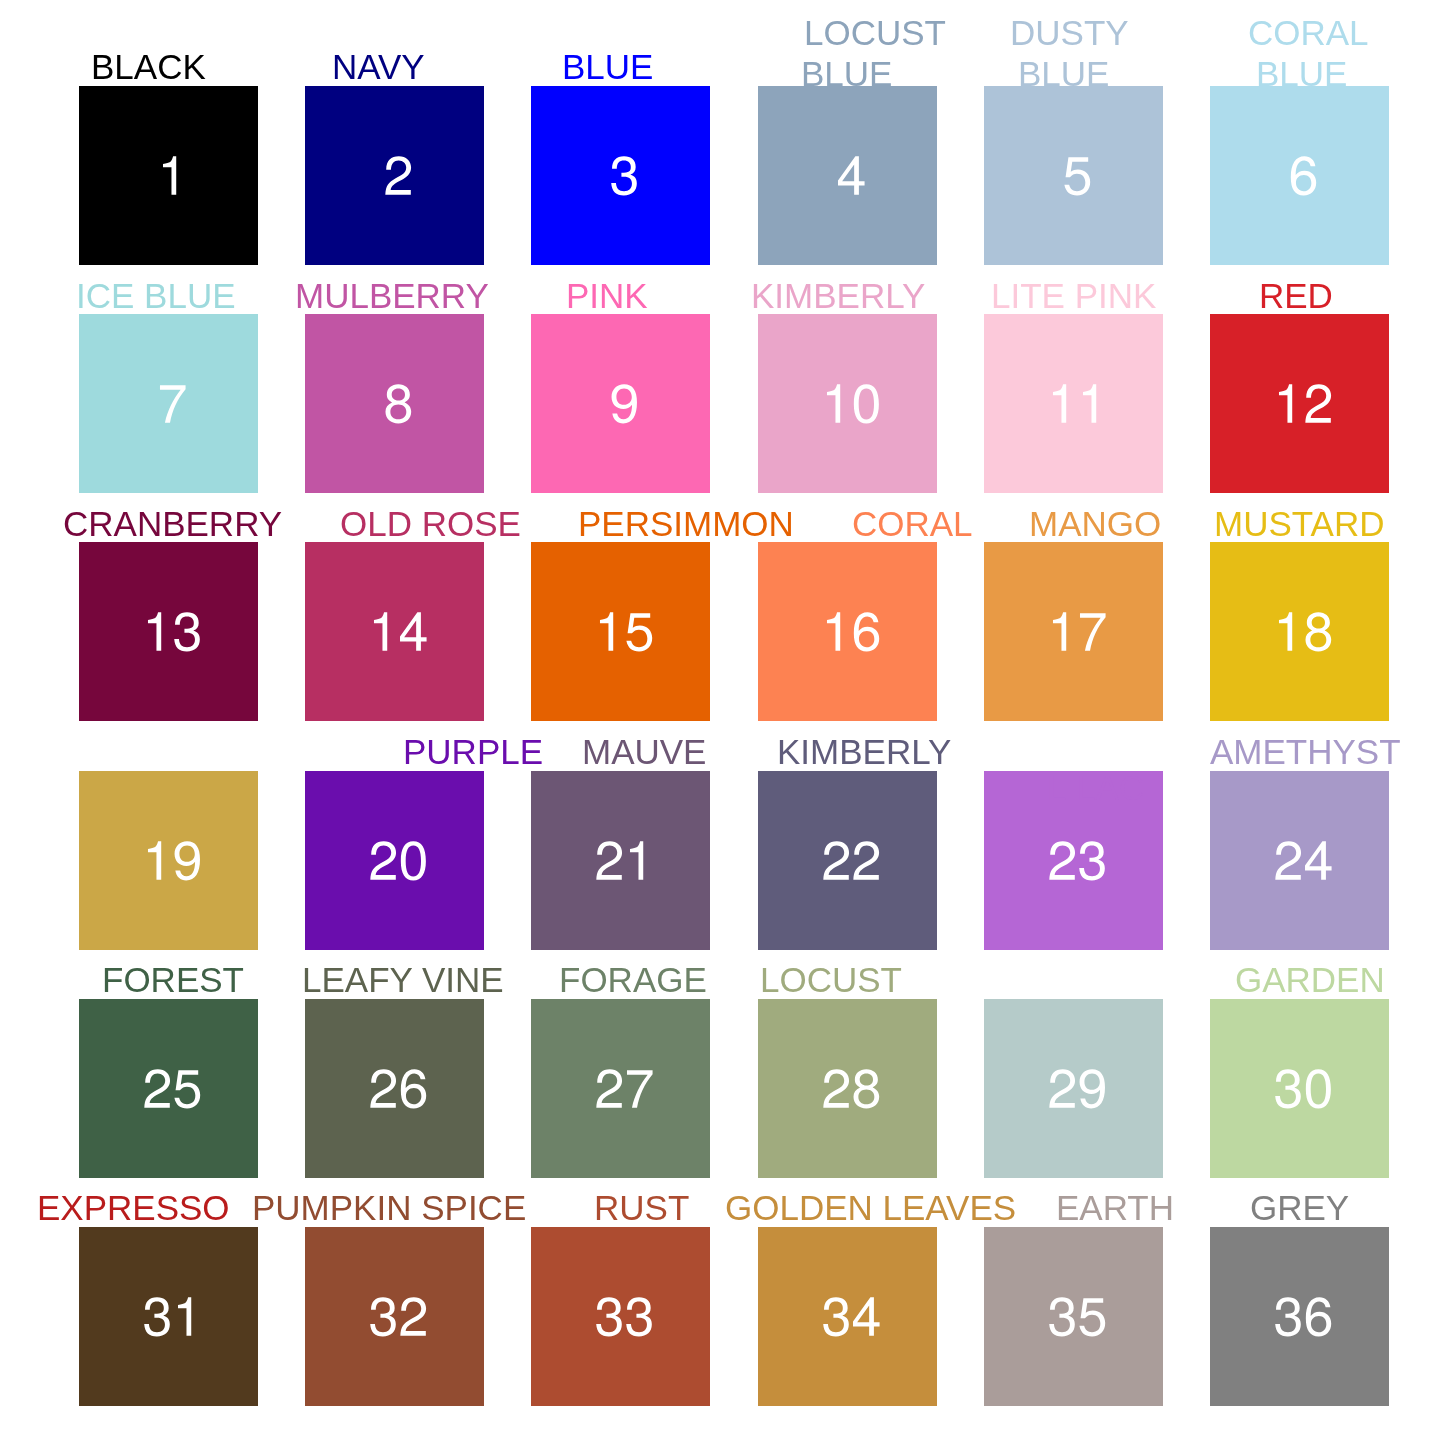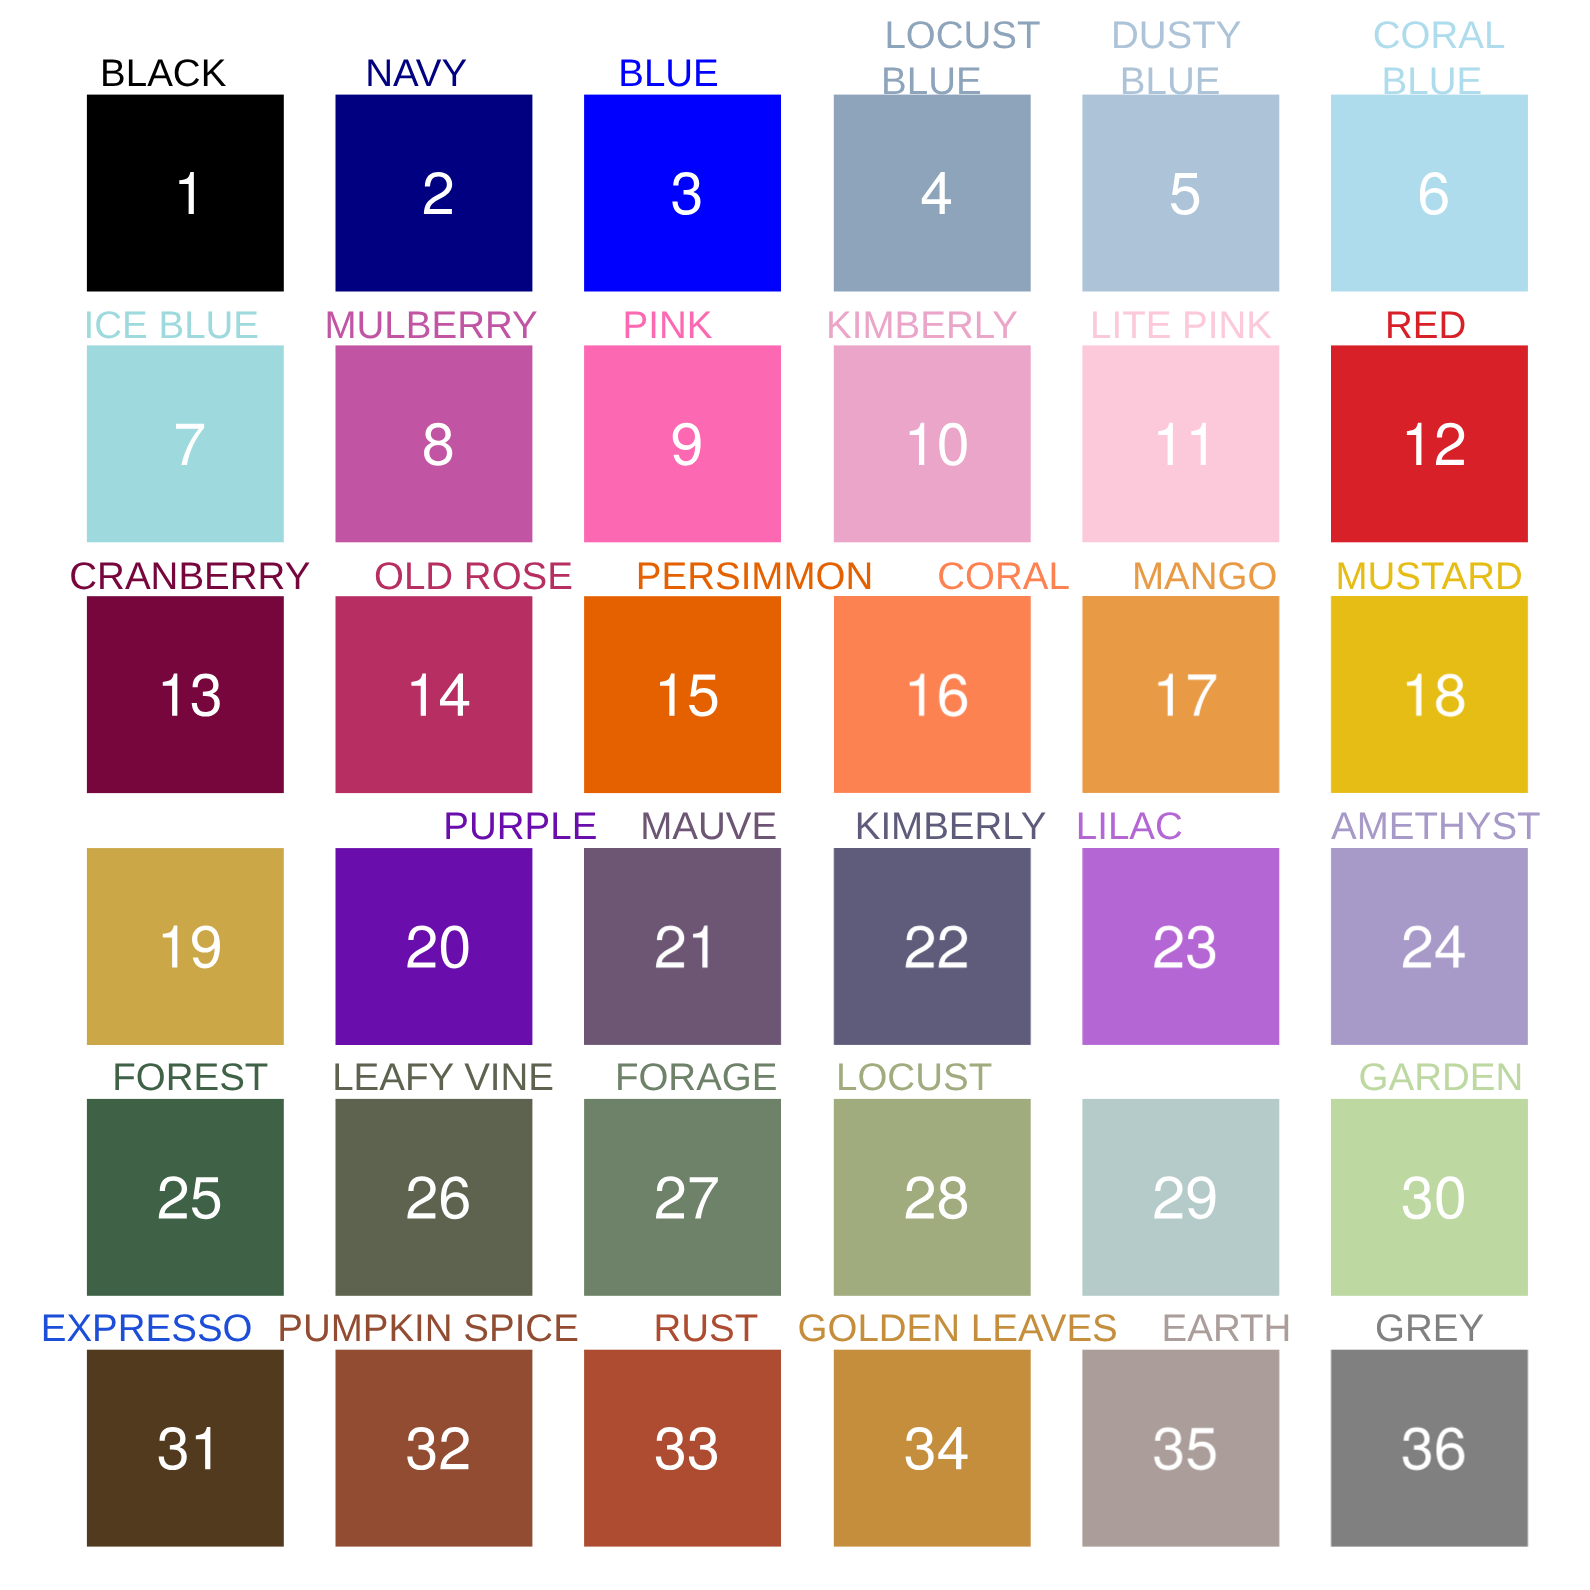--- a/index.html
+++ b/index.html
@@ -300,21 +300,21 @@
       <div class="swatch-number" aria-label="23">
         <svg viewBox="0 0 179 179" preserveAspectRatio="xMidYMid meet">
           <g transform="translate(63.476,108.643) scale(0.054,-0.054)">
             <path d="M511 501C511 621 418 709 284 709C139 709 55 635 50 463H138C145 582 194 632 281 632C361 632 421 575 421 499C421 443 388 395 325 359L233 307C85 223 42 156 34 0H506V87H133C142 145 174 182 261 233L361 287C460 340 511 414 511 501Z" transform="translate(0,0)" fill="#ffffff"></path>
             <path d="M506 206C506 292 471 342 386 371C452 397 485 443 485 514C485 636 404 709 269 709C126 709 50 631 47 480H135C137 585 180 632 270 632C348 632 395 586 395 511C395 435 362 404 221 404V330H269C366 330 416 284 416 205C416 116 361 63 269 63C173 63 126 111 120 214H32C43 56 121 -15 266 -15C412 -15 506 72 506 206Z" transform="translate(556,0)" fill="#ffffff"></path>
           </g>
         </svg>
       </div>
     </div>
     <div class="swatch-label" style="top: 731.9px; color: rgb(181, 102, 213);">
-      <span class="lbl-line" style="left: 978px;">LILAC</span>
+      <span class="lbl-line" style="left: 1047px; margin-top: 36px;">LILAC</span>
     </div>
     <div class="swatch" style="left: 1210px; top: 770.6px; background: rgb(167, 153, 200);">
       <div class="swatch-number" aria-label="24">
         <svg viewBox="0 0 179 179" preserveAspectRatio="xMidYMid meet">
           <g transform="translate(63.476,108.643) scale(0.054,-0.054)">
             <path d="M511 501C511 621 418 709 284 709C139 709 55 635 50 463H138C145 582 194 632 281 632C361 632 421 575 421 499C421 443 388 395 325 359L233 307C85 223 42 156 34 0H506V87H133C142 145 174 182 261 233L361 287C460 340 511 414 511 501Z" transform="translate(0,0)" fill="#ffffff"></path>
             <path d="M520 170V249H415V709H350L28 263V170H327V0H415V170ZM327 249H105L327 559Z" transform="translate(556,0)" fill="#ffffff"></path>
           </g>
         </svg>
       </div>
@@ -400,21 +400,21 @@
     <div class="swatch" style="left: 79px; top: 1227px; background: rgb(82, 58, 30);">
       <div class="swatch-number" aria-label="31">
         <svg viewBox="0 0 179 179" preserveAspectRatio="xMidYMid meet">
           <g transform="translate(63.476,108.643) scale(0.054,-0.054)">
             <path d="M506 206C506 292 471 342 386 371C452 397 485 443 485 514C485 636 404 709 269 709C126 709 50 631 47 480H135C137 585 180 632 270 632C348 632 395 586 395 511C395 435 362 404 221 404V330H269C366 330 416 284 416 205C416 116 361 63 269 63C173 63 126 111 120 214H32C43 56 121 -15 266 -15C412 -15 506 72 506 206Z" transform="translate(0,0)" fill="#ffffff"></path>
             <path d="M347 0V709H289C258 600 238 585 102 568V505H259V0Z" transform="translate(556,0)" fill="#ffffff"></path>
           </g>
         </svg>
       </div>
     </div>
-    <div class="swatch-label" style="top: 1188.3px; color: #1d4ed8;">
+    <div class="swatch-label" style="top: 1188.3px; color: #b91c1c;">
       <span class="lbl-line" style="left: 37px;">EXPRESSO</span>
     </div>
     <div class="swatch" style="left: 305.2px; top: 1227px; background: rgb(146, 76, 49);">
       <div class="swatch-number" aria-label="32">
         <svg viewBox="0 0 179 179" preserveAspectRatio="xMidYMid meet">
           <g transform="translate(63.476,108.643) scale(0.054,-0.054)">
             <path d="M506 206C506 292 471 342 386 371C452 397 485 443 485 514C485 636 404 709 269 709C126 709 50 631 47 480H135C137 585 180 632 270 632C348 632 395 586 395 511C395 435 362 404 221 404V330H269C366 330 416 284 416 205C416 116 361 63 269 63C173 63 126 111 120 214H32C43 56 121 -15 266 -15C412 -15 506 72 506 206Z" transform="translate(0,0)" fill="#ffffff"></path>
             <path d="M511 501C511 621 418 709 284 709C139 709 55 635 50 463H138C145 582 194 632 281 632C361 632 421 575 421 499C421 443 388 395 325 359L233 307C85 223 42 156 34 0H506V87H133C142 145 174 182 261 233L361 287C460 340 511 414 511 501Z" transform="translate(556,0)" fill="#ffffff"></path>
           </g>
         </svg>

